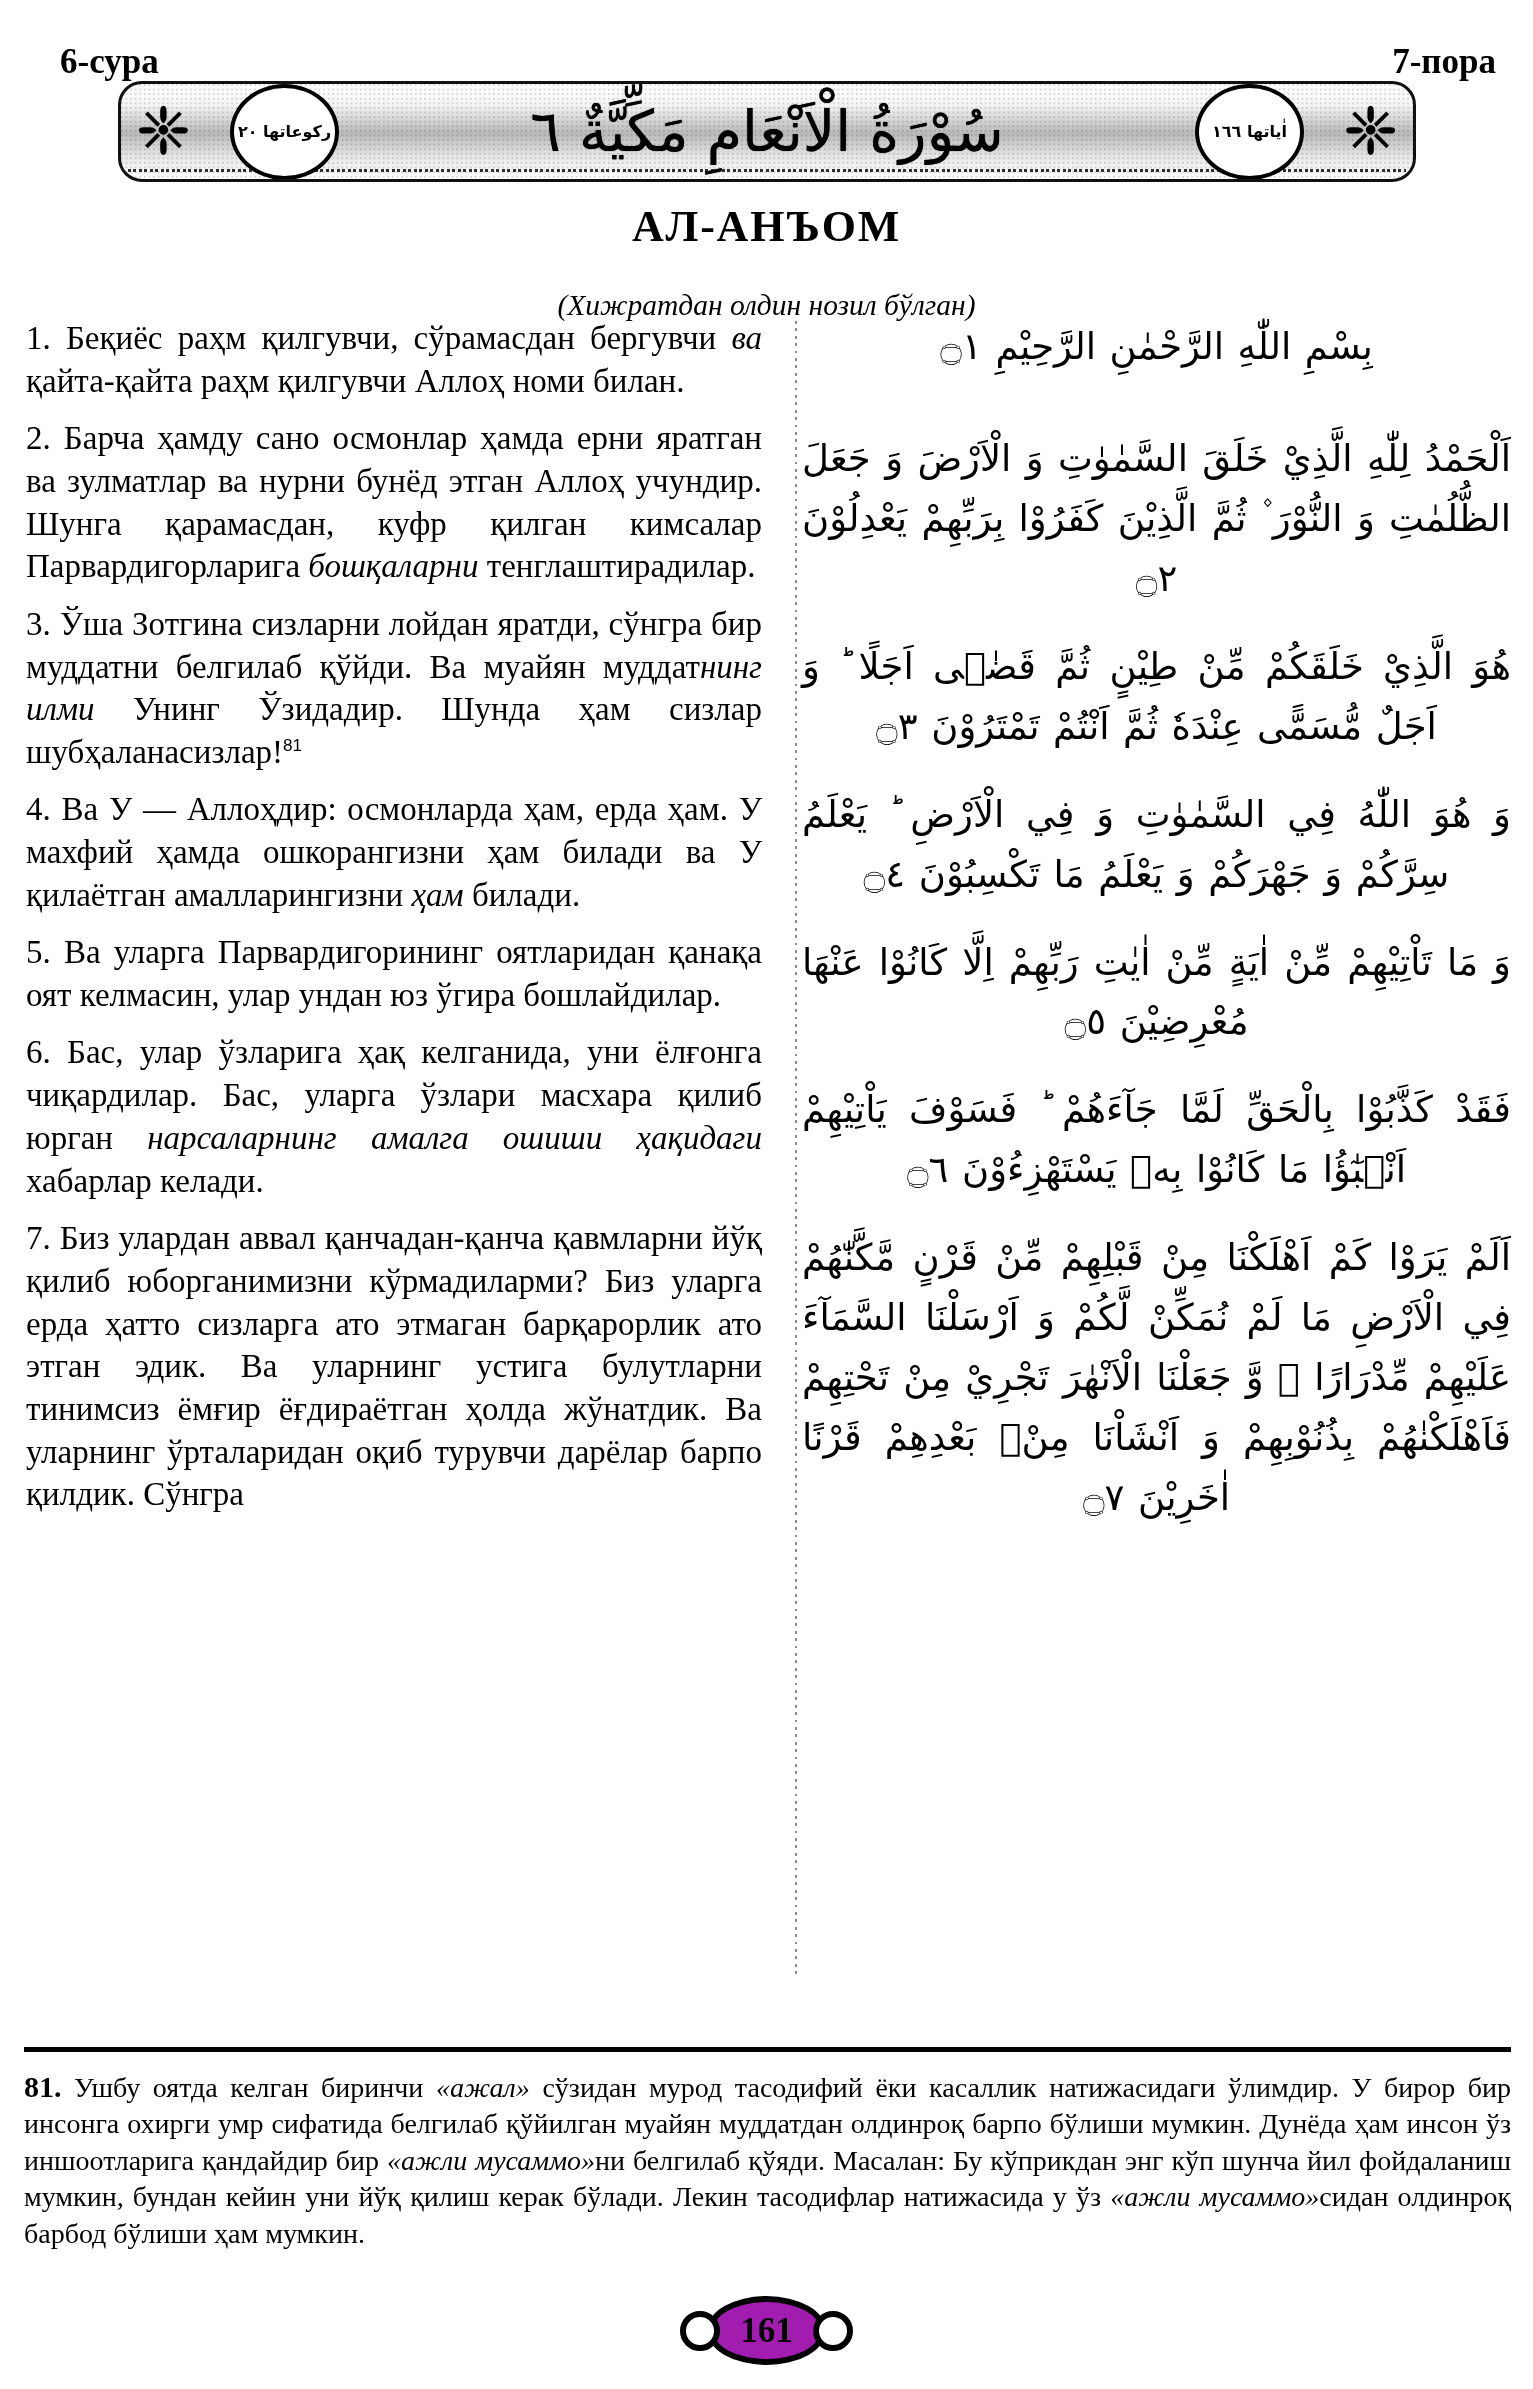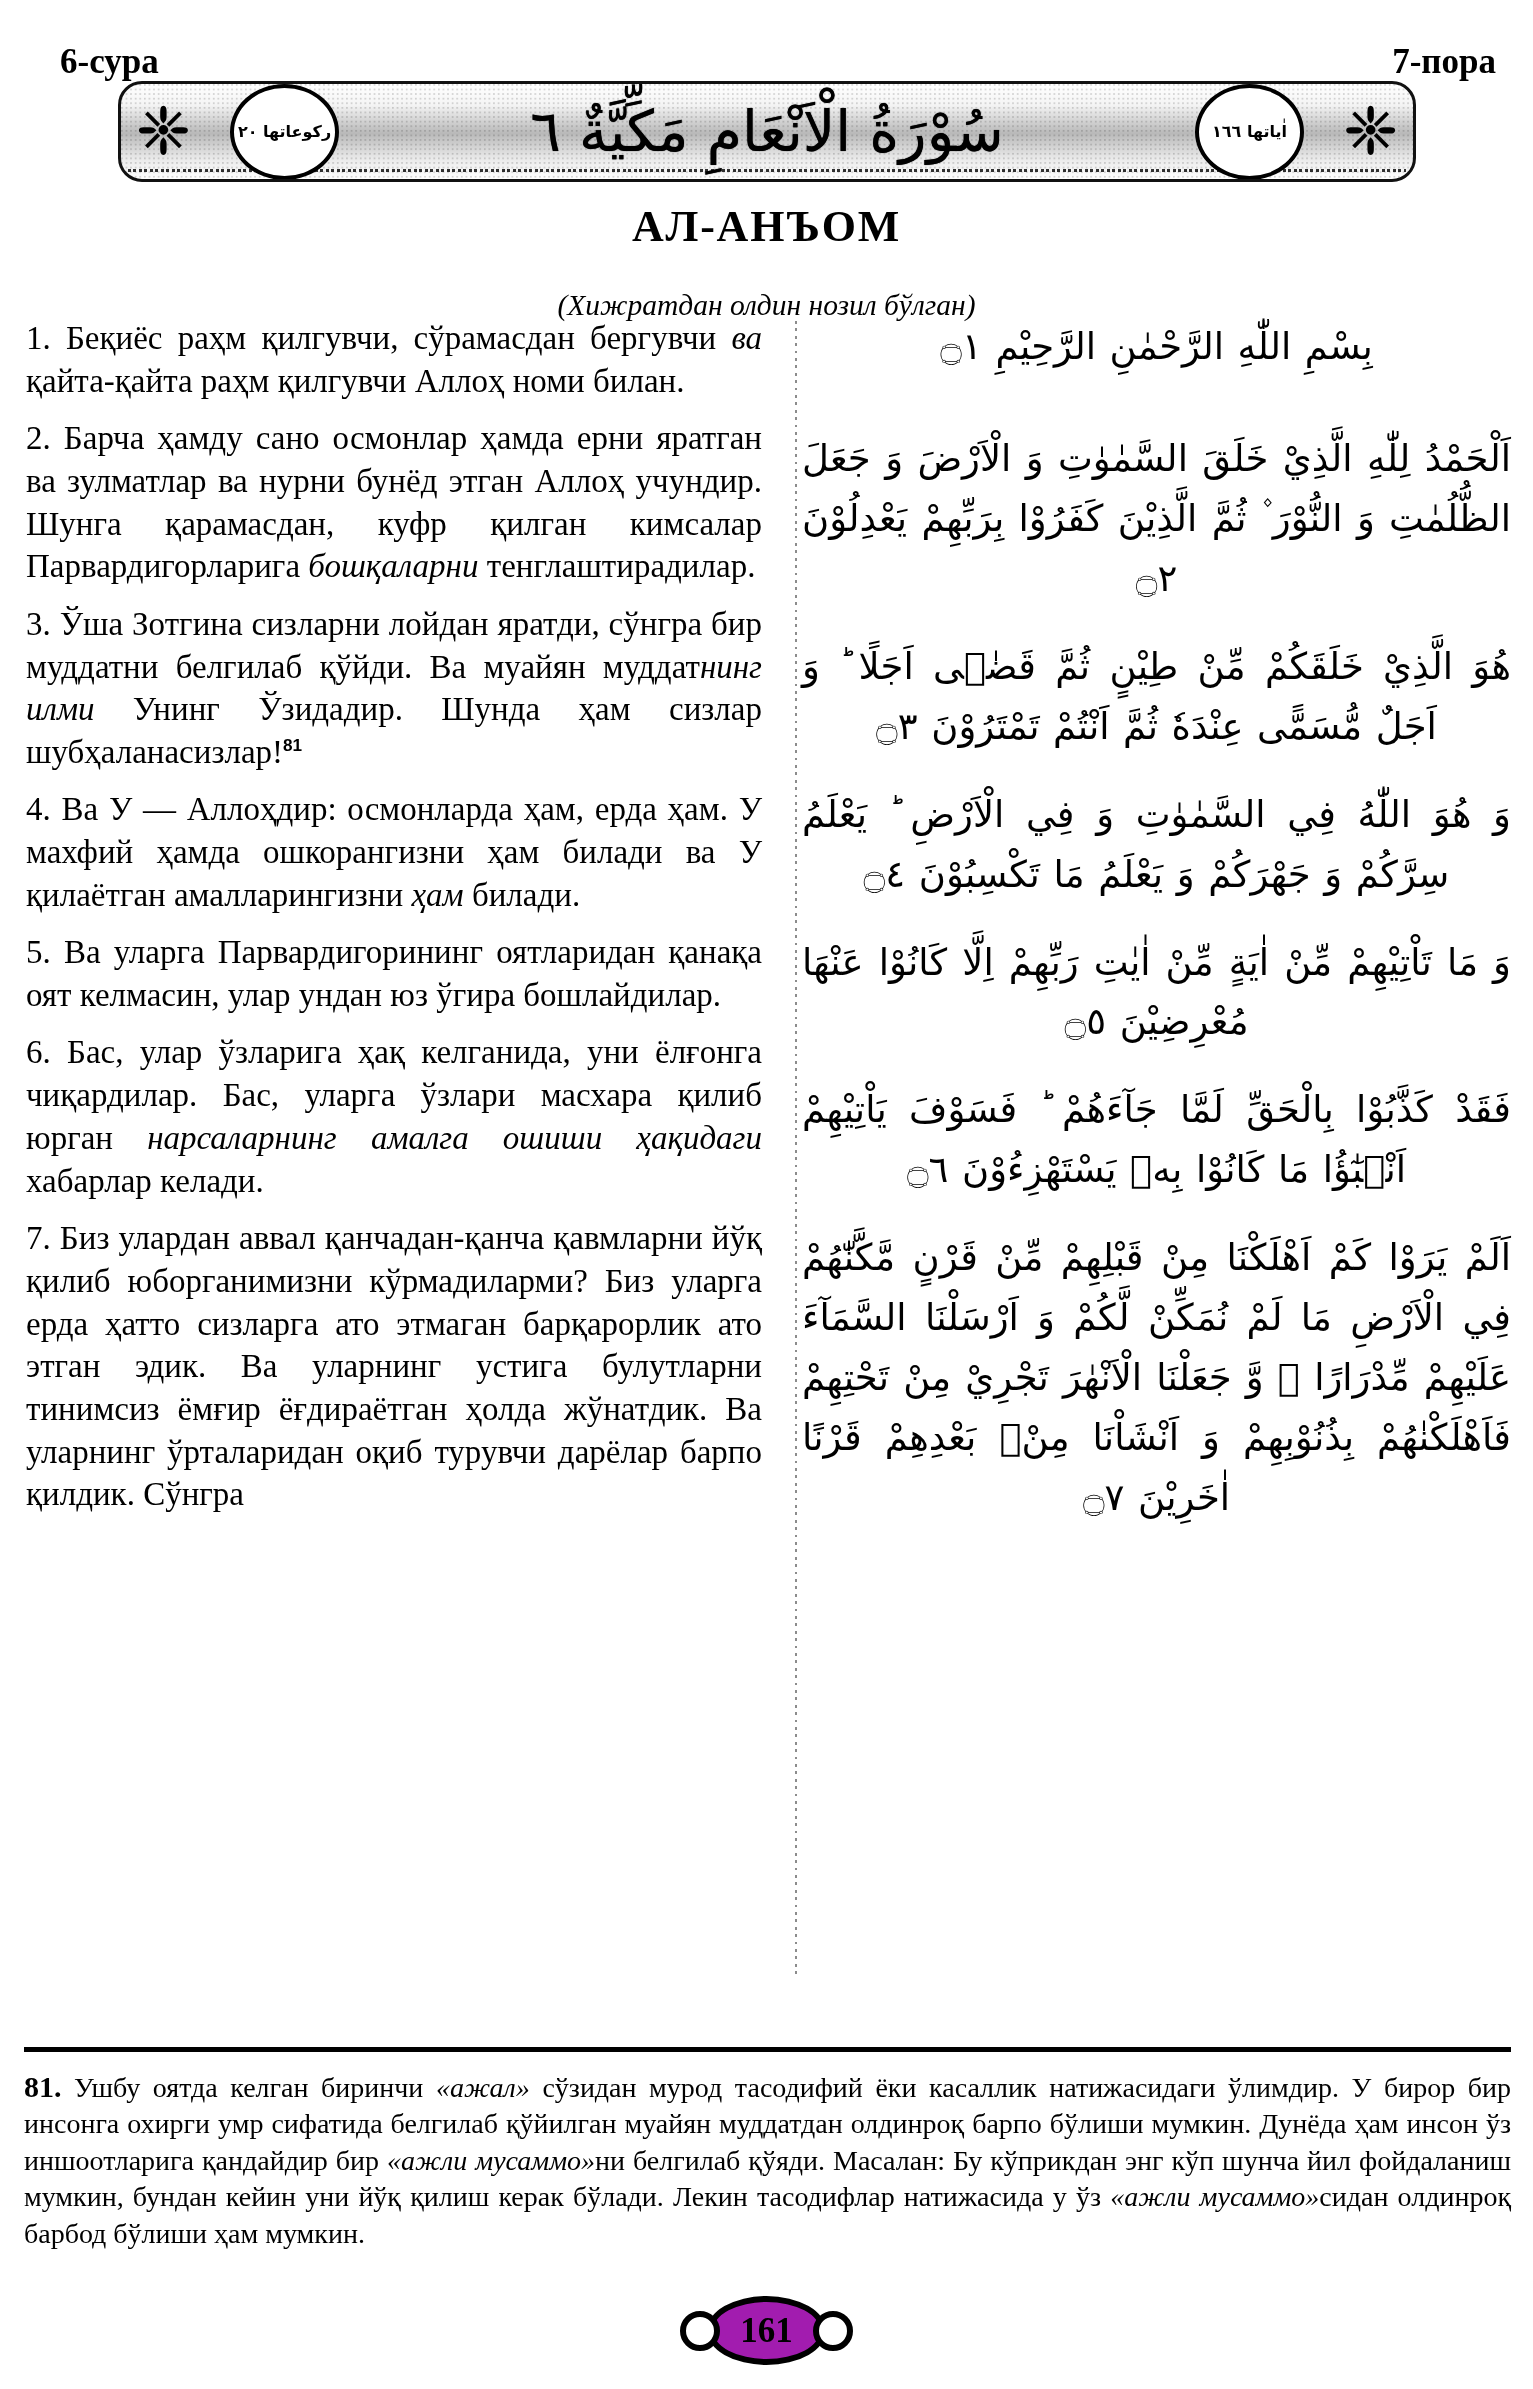--- a/index.html
+++ b/index.html
@@ -155,21 +155,21 @@
     line-height: 1.295;
     text-align: justify;
     text-justify: inter-word;
     margin: 0 0 14.7px 0;
     hyphens: manual;
   }
   .verse:last-child { margin-bottom: 8px; }
   .verse i { font-style: italic; }
   .verse sup {
     font-size: .52em;
-    font-weight: bold;
+    font-weight: normal;
     vertical-align: super;
     font-family: "Liberation Sans", sans-serif;
   }
 
   .averse {
     font-family: "DejaVu Sans", sans-serif;
     font-size: 37px;
     line-height: 1.62;
     text-align: justify;
     text-align-last: center;

